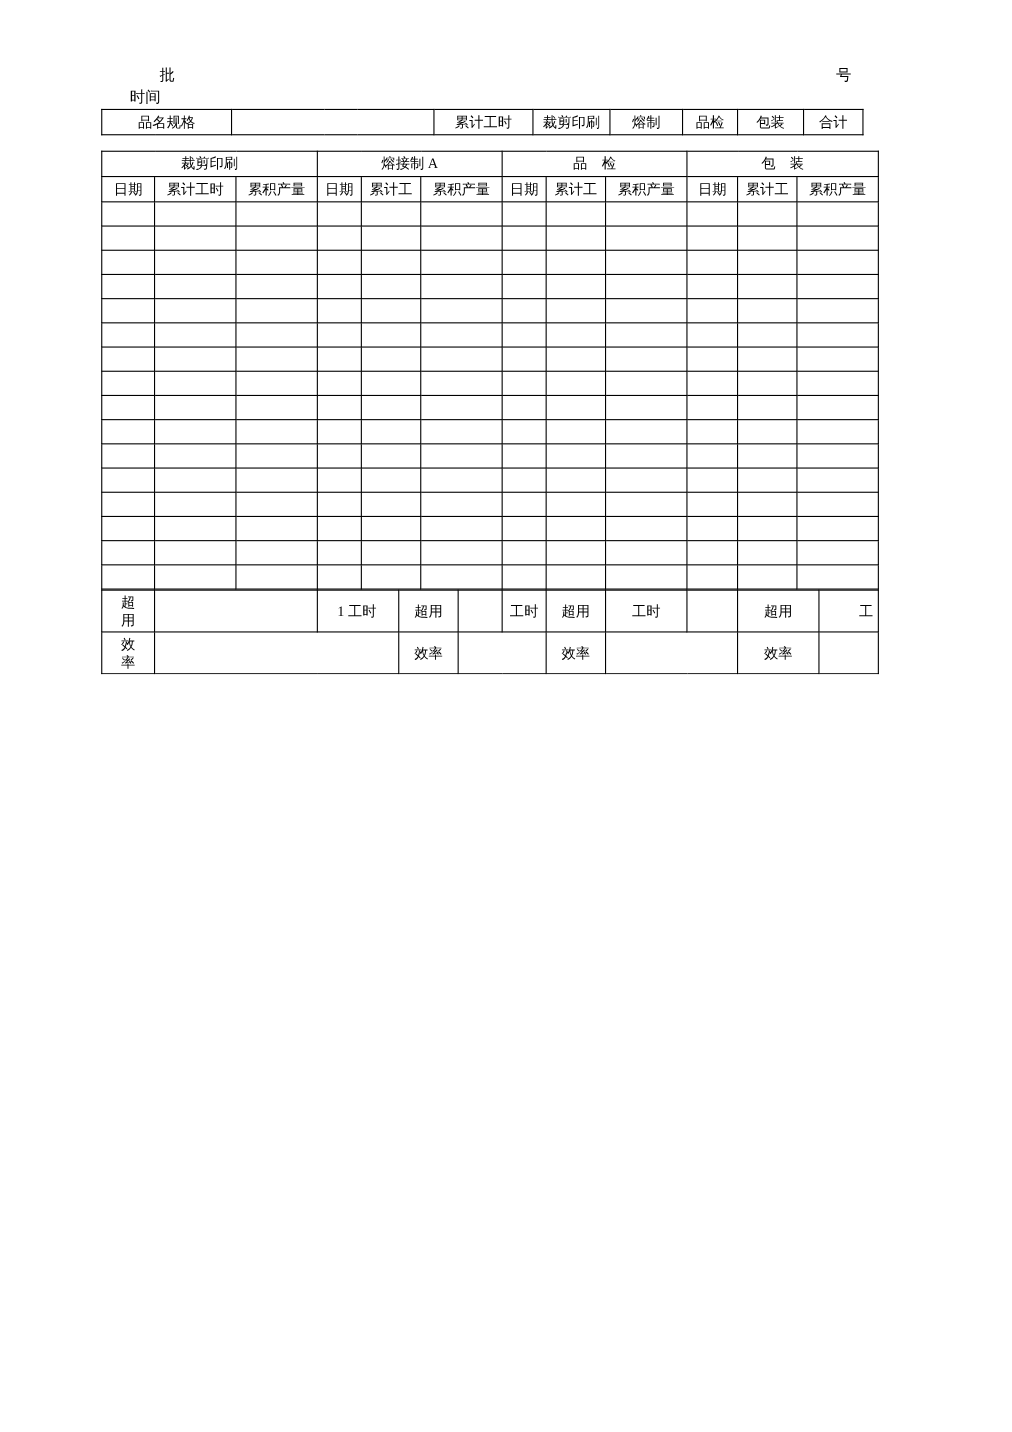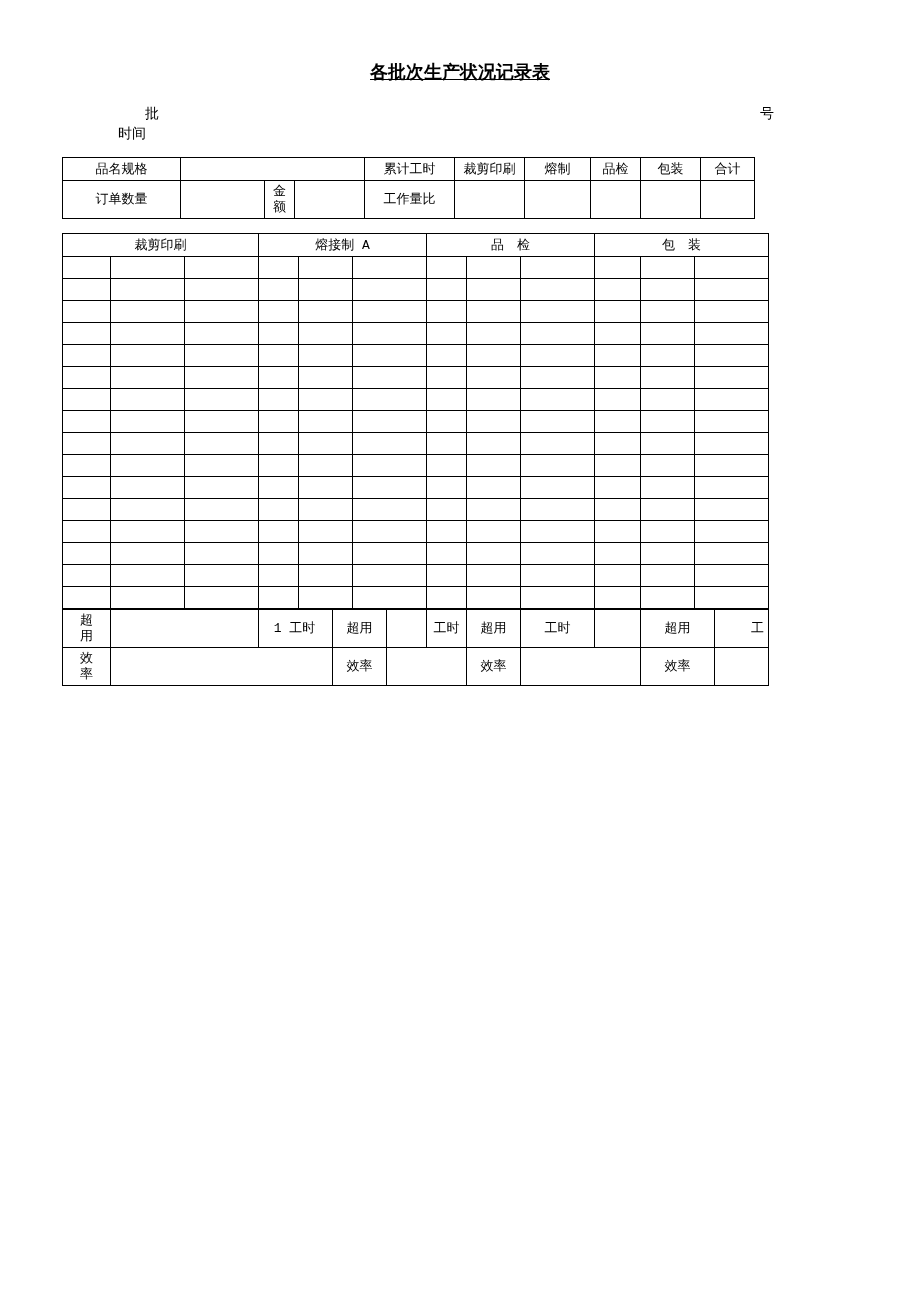--- a/index.html
+++ b/index.html
@@ -30,27 +30,26 @@
   }
   .meta-row .batch {
     flex: 1;
   }
   .meta-row .num {
     width: 120px;
   }
   .time-row {
     padding-left: 118px;
     line-height: 1.4;
-    margin-bottom: 14px;
+    margin-bottom: 0;
   }
   table {
     border-collapse: collapse;
-    margin-left: 62px;
+    margin-left: 92px;
     table-layout: fixed;
-    font-family: Liberation Mono, monospace;
   }
   td {
     border: 1px solid #000;
     padding: 2px 2px;
     height: 22px;
     text-align: center;
     font-size: 13px;
     vertical-align: middle;
     overflow: hidden;
     white-space: nowrap;
@@ -58,21 +57,20 @@
   td.tall {
     height: 38px;
     line-height: 1.2;
   }
   
 </style>
 </head>
 <body>
 
 <div class="page">
-  <div class="title">各批次生产状况记录表</div>
 
   <div class="meta-row">
     <span class="batch">批</span>
     <span class="num">号</span>
   </div>
   <div class="time-row">时间</div>
 
   <table>
     <colgroup>
       <col style="width:48px">
@@ -91,32 +89,20 @@
         <tr>
       <td colspan="2">品名规格</td>
       <td colspan="3"></td>
       <td>累计工时</td>
       <td>裁剪印刷</td>
       <td>熔制</td>
       <td>品检</td>
       <td>包装</td>
       <td>合计</td>
     </tr>
-    <tr>
-      <td colspan="2" class="tall">订单数量</td>
-      <td class="tall"></td>
-      <td class="tall"><span>金</span><br><span>额</span></td>
-      <td class="tall"></td>
-      <td class="tall">工作量比</td>
-      <td class="tall"></td>
-      <td class="tall"></td>
-      <td class="tall"></td>
-      <td class="tall"></td>
-      <td class="tall"></td>
-    </tr>
   </tbody>
     </table>
 
   <table style="margin-top:14px">
     <colgroup>
       <col style="width:48px">
         <col style="width:74px">
         <col style="width:74px">
       <col style="width:40px">
         <col style="width:54px">
@@ -127,20 +113,34 @@
       <col style="width:46px">
         <col style="width:54px">
         <col style="width:74px">
     </colgroup>
     <tbody>
         <tr>
       <td colspan="3">裁剪印刷</td>
       <td colspan="3">熔接制 A</td>
       <td colspan="3">品　检</td>
       <td colspan="3">包　装</td>
+    </tr>
+    <tr>
+      <td>日期</td>
+      <td>累计工时</td>
+      <td>累积产量</td>
+      <td>日期</td>
+      <td>累计工</td>
+      <td>累积产量</td>
+      <td>日期</td>
+      <td>累计工</td>
+      <td>累积产量</td>
+      <td>日期</td>
+      <td>累计工</td>
+      <td>累积产量</td>
     </tr>
 
     <tr>
           <td></td>
           <td></td>
           <td></td>
           <td></td>
           <td></td>
           <td></td>
           <td></td>

